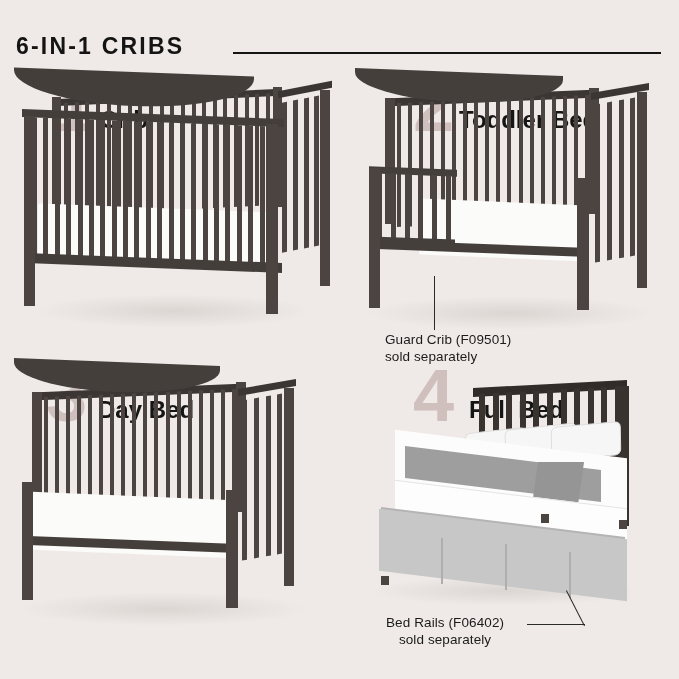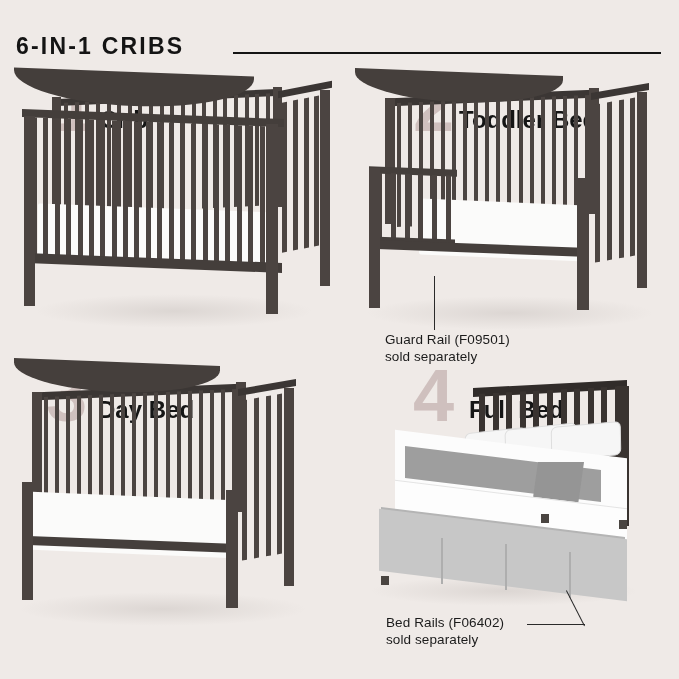--- a/index.html
+++ b/index.html
@@ -87,21 +87,21 @@
   
   .callout {
     position: absolute;
     font-size: 13.5px;
     line-height: 1.25;
     color: #1b1b1b;
     letter-spacing: 0.1px;
     white-space: nowrap;
   }
   #guardrail-callout { left: 385px; top: 332px; }
-  #bedrails-callout  { left: 386px; top: 615px; }
+  #bedrails-callout  { left: 386px; top: 615px; text-align: center; }
 
   .leader {
     position: absolute;
     background: #2a2a2a;
   }
   
   #guardrail-leader {
     left: 434px;
     top: 276px;
     width: 1.4px;
@@ -496,21 +496,21 @@
       <div class="bed-skirt-pleat" style="left:214px; top:190px;"></div>
 
       <div class="bed-foot" style="left:26px;  top:214px;"></div>
       <div class="bed-foot" style="left:186px; top:152px;"></div>
       <div class="bed-foot" style="left:264px; top:158px;"></div>
     </div>
   </div>
 
   <div id="guardrail-leader" class="leader"></div>
   <div id="guardrail-callout" class="callout">
-    <div>Guard Rail (F09501)</div>
+    <div>Guard Crib (F09501)</div>
     <div>sold separately</div>
   </div>
 
   <div id="bedrails-leader-h" class="leader"></div>
   <div id="bedrails-leader-d" class="leader"></div>
   <div id="bedrails-callout" class="callout">
     <div>Bed Rails (F06402)</div>
     <div>sold separately</div>
   </div>
 

